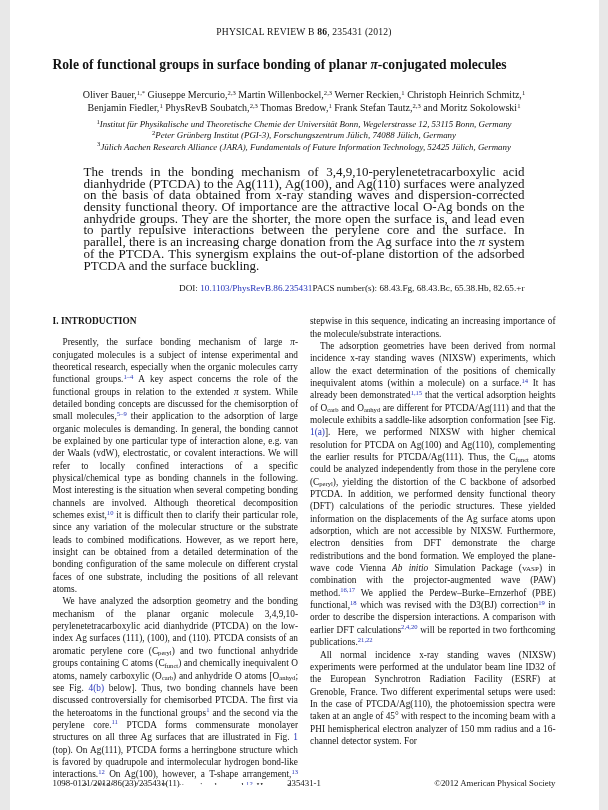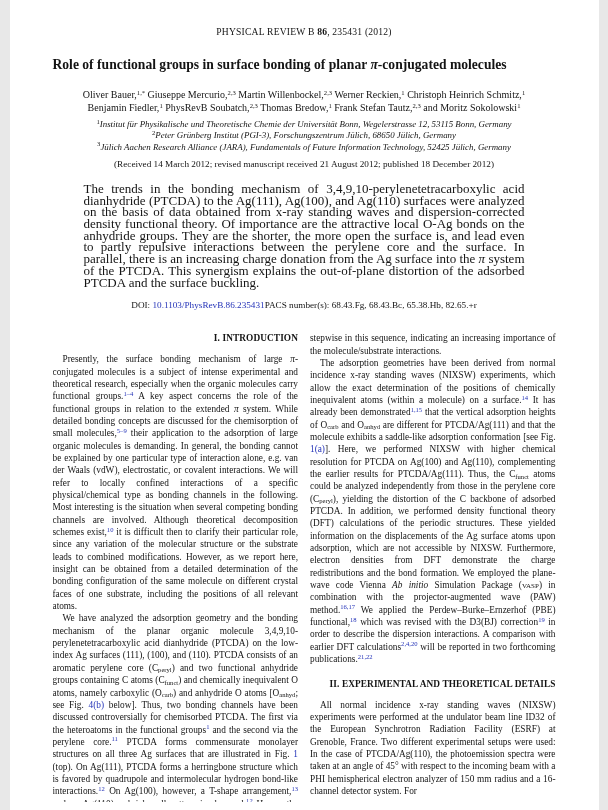--- a/index.html
+++ b/index.html
@@ -12,24 +12,24 @@
   }
   .running-head { text-align:center; font-size:9.6px; line-height:11px; letter-spacing:.2px; }
   .title { text-align:left; font-size:13.6px; font-weight:bold; margin-top:20px; line-height:16px; }
   .authors-block { margin-top:15px; }
   .authors { text-align:center; font-size:10px; line-height:13px; }
   .affils { margin-top:5px; }
   .affil { text-align:center; font-size:8.9px; line-height:11.3px; }
   .affil .s-sup { font-style:normal; }
   .received { text-align:center; font-size:9.2px; margin-top:5px; line-height:12px; }
   .abstract { margin:13px 31px 0 31px; text-align:justify; font-size:13px; line-height:11.7px; }
-  .doi-row { margin:11px 31px 0 31px; display:flex; justify-content:center; font-size:9.2px; line-height:12px; }
+  .doi-row { margin:11px 31px 0 31px; display:flex; justify-content:flex-end; font-size:9.2px; line-height:12px; }
   .columns { display:flex; gap:12px; margin-top:21px; height:470px; overflow:hidden; }
   .col { width:255px; text-align:justify; font-size:9.3px; line-height:12.35px; hyphens:auto; }
-  .sec-heading { text-align:right; font-size:9.3px; font-weight:bold; line-height:12px; margin-bottom:9px; letter-spacing:.1px; }
+  .sec-heading { text-align:left; font-size:9.3px; font-weight:bold; line-height:12px; margin-bottom:9px; letter-spacing:.1px; }
   .sec-heading.mid { margin-top:12px; }
   .subsec-heading { text-align:center; font-size:9.3px; font-weight:bold; line-height:12px; margin-bottom:8px; }
   p.body-para { margin:0; }
   p.body-para.indent { text-indent:10px; }
   .s-i { font-style:italic; }
   .s-b { font-weight:bold; }
   .s-sc { font-variant:small-caps; }
   .s-sup, .s-suplink { font-size:6.6px; position:relative; top:-3.4px; line-height:0; }
   .s-sub { font-size:6.6px; position:relative; top:1.6px; line-height:0; }
   .s-link, .s-suplink, .doi-link { color:#2433b8; text-decoration:none; }
@@ -47,25 +47,24 @@
 
   <h1 class="title"><span>Role of functional groups in surface bonding of planar </span><span class="s-i">π</span><span>-conjugated molecules</span></h1>
 
   <div class="authors-block">
     <div class="authors"><span>Oliver Bauer,</span><span class="s-sup">1,*</span><span> Giuseppe Mercurio,</span><span class="s-sup">2,3</span><span> Martin Willenbockel,</span><span class="s-sup">2,3</span><span> Werner Reckien,</span><span class="s-sup">1</span><span> Christoph Heinrich Schmitz,</span><span class="s-sup">1</span></div>
     <div class="authors"><span>Benjamin Fiedler,</span><span class="s-sup">1</span><span> PhysRevB Soubatch,</span><span class="s-sup">2,3</span><span> Thomas Bredow,</span><span class="s-sup">1</span><span> Frank Stefan Tautz,</span><span class="s-sup">2,3</span><span> and Moritz Sokolowski</span><span class="s-sup">1</span></div>
   </div>
 
   <div class="affils">
     <div class="affil"><span class="s-sup">1</span><span class="s-i">Institut für Physikalische und Theoretische Chemie der Universität Bonn, Wegelerstrasse 12, 53115 Bonn, Germany</span></div>
-    <div class="affil"><span class="s-sup">2</span><span class="s-i">Peter Grünberg Institut (PGI-3), Forschungszentrum Jülich, 68650 Jülich, Germany</span></div>
+    <div class="affil"><span class="s-sup">2</span><span class="s-i">Peter Grünberg Institut (PGI-3), Forschungszentrum Jülich, 74088 Jülich, Germany</span></div>
     <div class="affil"><span class="s-sup">3</span><span class="s-i">Jülich Aachen Research Alliance (JARA), Fundamentals of Future Information Technology, 52425 Jülich, Germany</span></div>
   </div>
 
-  <div class="received">(Received 14 March 2012; revised manuscript received 21 August 2012; published 18 December 2012)</div>
 
   <div class="abstract"><span>The trends in the bonding mechanism of 3,4,9,10-perylenetetracarboxylic acid dianhydride (PTCDA) to the Ag(111), Ag(100), and Ag(110) surfaces were analyzed on the basis of data obtained from x-ray standing waves and dispersion-corrected density functional theory. Of importance are the attractive local O-Ag bonds on the anhydride groups. They are the shorter, the more open the surface is, and lead even to partly repulsive interactions between the perylene core and the surface. In parallel, there is an increasing charge donation from the Ag surface into the </span><span class="s-i">π</span><span> system of the PTCDA. This synergism explains the out-of-plane distortion of the adsorbed PTCDA and the surface buckling.</span></div>
 
   <div class="doi-row">
     <span>
       <span>DOI:</span>
       <a class="doi-link" href="#">10.1103/PhysRevB.86.235431</a>
     </span>
     <span>PACS number(s): 68.43.Fg, 68.43.Bc, 65.38.Hb, 82.65.+r</span>
   </div>
@@ -76,21 +75,25 @@
       <div>
           <p class="body-para indent"><span>Presently, the surface bonding mechanism of large </span><span class="s-i">π</span><span>-conjugated molecules is a subject of intense experimental and theoretical research, especially when the organic molecules carry functional groups.</span><span class="s-suplink">1–4</span><span> A key aspect concerns the role of the functional groups in relation to the extended </span><span class="s-i">π</span><span> system. While detailed bonding concepts are discussed for the chemisorption of small molecules,</span><span class="s-suplink">5–9</span><span> their application to the adsorption of large organic molecules is demanding. In general, the bonding cannot be explained by one particular type of interaction alone, e.g. van der Waals (vdW), electrostatic, or covalent interactions. We will refer to locally confined interactions of a specific physical/chemical type as bonding channels in the following. Most interesting is the situation when several competing bonding channels are involved. Although theoretical decomposition schemes exist,</span><span class="s-suplink">10</span><span> it is difficult then to clarify their particular role, since any variation of the molecular structure or the substrate leads to combined modifications. However, as we report here, insight can be obtained from a detailed determination of the bonding configuration of the same molecule on different crystal faces of one substrate, including the positions of all relevant atoms.</span></p>
           <p class="body-para indent"><span>We have analyzed the adsorption geometry and the bonding mechanism of the planar organic molecule 3,4,9,10-perylenetetracarboxylic acid dianhydride (PTCDA) on the low-index Ag surfaces (111), (100), and (110). PTCDA consists of an aromatic perylene core (C</span><span class="s-sub">peryl</span><span>) and two functional anhydride groups containing C atoms (C</span><span class="s-sub">funct</span><span>) and chemically inequivalent O atoms, namely carboxylic (O</span><span class="s-sub">carb</span><span>) and anhydride O atoms [O</span><span class="s-sub">anhyd</span><span>; see Fig. </span><span class="s-link">4(b)</span><span> below]. Thus, two bonding channels have been discussed controversially for chemisorbed PTCDA. The first via the heteroatoms in the functional groups</span><span class="s-suplink">1</span><span> and the second via the perylene core.</span><span class="s-suplink">11</span><span> PTCDA forms commensurate monolayer structures on all three Ag surfaces that are illustrated in Fig. </span><span class="s-link">1</span><span> (top). On Ag(111), PTCDA forms a herringbone structure which is favored by quadrupole and intermolecular hydrogen bond-like interactions.</span><span class="s-suplink">12</span><span> On Ag(100), however, a T-shape arrangement,</span><span class="s-suplink">13</span><span> and on Ag(110), a brick-wall pattern is observed.</span><span class="s-suplink">12</span><span> Hence, the intermolecular arrangement of the herringbone structure is lost</span></p>
         </div>
     </div>
     <div class="col">
       <div>
           <p class="body-para"><span>stepwise in this sequence, indicating an increasing importance of the molecule/substrate interactions.</span></p>
           <p class="body-para indent"><span>The adsorption geometries have been derived from normal incidence x-ray standing waves (NIXSW) experiments, which allow the exact determination of the positions of chemically inequivalent atoms (within a molecule) on a surface.</span><span class="s-suplink">14</span><span> It has already been demonstrated</span><span class="s-suplink">1,15</span><span> that the vertical adsorption heights of O</span><span class="s-sub">carb</span><span> and O</span><span class="s-sub">anhyd</span><span> are different for PTCDA/Ag(111) and that the molecule exhibits a saddle-like adsorption conformation [see Fig. </span><span class="s-link">1(a)</span><span>]. Here, we performed NIXSW with higher chemical resolution for PTCDA on Ag(100) and Ag(110), complementing the earlier results for PTCDA/Ag(111). Thus, the C</span><span class="s-sub">funct</span><span> atoms could be analyzed independently from those in the perylene core (C</span><span class="s-sub">peryl</span><span>), yielding the distortion of the C backbone of adsorbed PTCDA. In addition, we performed density functional theory (DFT) calculations of the periodic structures. These yielded information on the displacements of the Ag surface atoms upon adsorption, which are not accessible by NIXSW. Furthermore, electron densities from DFT demonstrate the charge redistributions and the bond formation. We employed the plane-wave code Vienna </span><span class="s-i">Ab initio</span><span> Simulation Package (</span><span class="s-sc">vasp</span><span>) in combination with the projector-augmented wave (PAW) method.</span><span class="s-suplink">16,17</span><span> We applied the Perdew–Burke–Ernzerhof (PBE) functional,</span><span class="s-suplink">18</span><span> which was revised with the D3(BJ) correction</span><span class="s-suplink">19</span><span> in order to describe the dispersion interactions. A comparison with earlier DFT calculations</span><span class="s-suplink">2,4,20</span><span> will be reported in two forthcoming publications.</span><span class="s-suplink">21,22</span></p>
         </div>
-      <div class="sec-heading mid">II. EXPERIMENTAL AND THEORETICAL DETAILS</div>
       <div>
           <p class="body-para indent"><span>All normal incidence x-ray standing waves (NIXSW) experiments were performed at the undulator beam line ID32 of the European Synchrotron Radiation Facility (ESRF) at Grenoble, France. Two different experimental setups were used: In the case of PTCDA/Ag(110), the photoemission spectra were taken at an angle of 45° with respect to the incoming beam with a PHI hemispherical electron analyzer of 150 mm radius and a 16-channel detector system. For</span></p>
         </div>
     </div>
   </div>
 
+  <div class="footer">
+    <span class="f-left">1098-0121/2012/86(23)/235431(11)</span>
+    <span class="f-center">235431-1</span>
+    <span class="f-right">©2012 American Physical Society</span>
+  </div>
 
 </div>
 
 </body></html>

